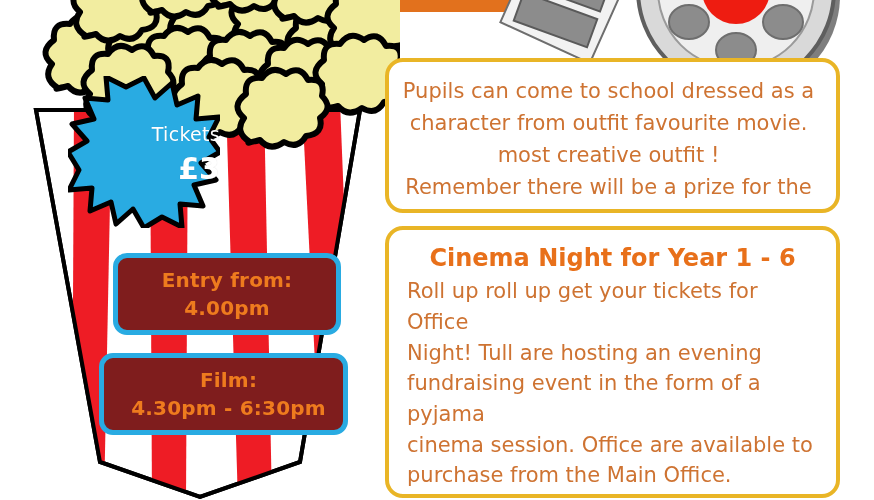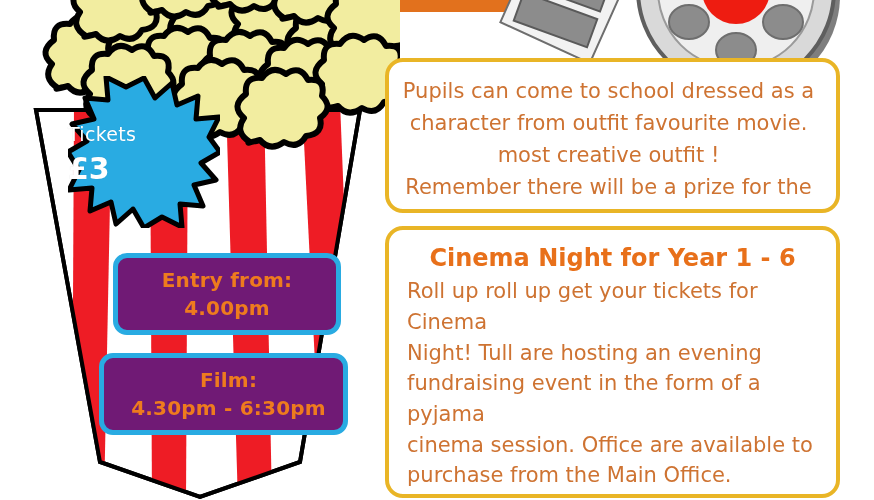--- a/index.html
+++ b/index.html
@@ -63,21 +63,21 @@
     top: 76px;
     width: 152px;
     height: 152px;
   }
   .starburst-text {
     position: absolute;
     left: 0; top: 0;
     width: 152px; height: 152px;
     display: flex;
     flex-direction: column;
-    align-items: flex-start;
+    align-items: flex-end;
     justify-content: center;
     color: #ffffff;
     text-shadow: 0 0 1px rgba(0,0,0,0.15);
     pointer-events: none;
   }
   .starburst-label {
     font-size: 19px;
     line-height: 1.05;
     letter-spacing: 0.3px;
     margin-top: 6px;
@@ -85,21 +85,21 @@
   .starburst-price {
     font-size: 30px;
     font-weight: bold;
     line-height: 1.05;
     margin-top: 8px;
   }
 
   
   .plaque {
     position: absolute;
-    background: #701a75;
+    background: #7f1d1d;
     border: 5px solid #29ABE2;
     border-radius: 14px;
     box-sizing: border-box;
     display: flex;
     flex-direction: column;
     align-items: center;
     justify-content: center;
     color: #EE7B1E;
     text-align: center;
   }
@@ -263,21 +263,21 @@
 
   <div class="card" id="card-dressup">
     <div class="card-line">Pupils can come to school dressed as a</div>
     <div class="card-line">character from outfit favourite movie.</div>
     <div class="card-line">most creative outfit !</div>
     <div class="card-line">Remember there will be a prize for the</div>
   </div>
 
   <div class="card" id="card-info">
     <div class="card-heading">Cinema Night for Year 1 - 6</div>
-    <div class="card-body-line">Roll up roll up get your tickets for Cinema</div>
+    <div class="card-body-line">Roll up roll up get your tickets for Office</div>
     <div class="card-body-line">Night! Tull are hosting an evening</div>
     <div class="card-body-line">fundraising event in the form of a pyjama</div>
     <div class="card-body-line">cinema session. Office are available to</div>
     <div class="card-body-line">purchase from the Main Office.</div>
 
   </div>
 
 </div>
 
 </body></html>

